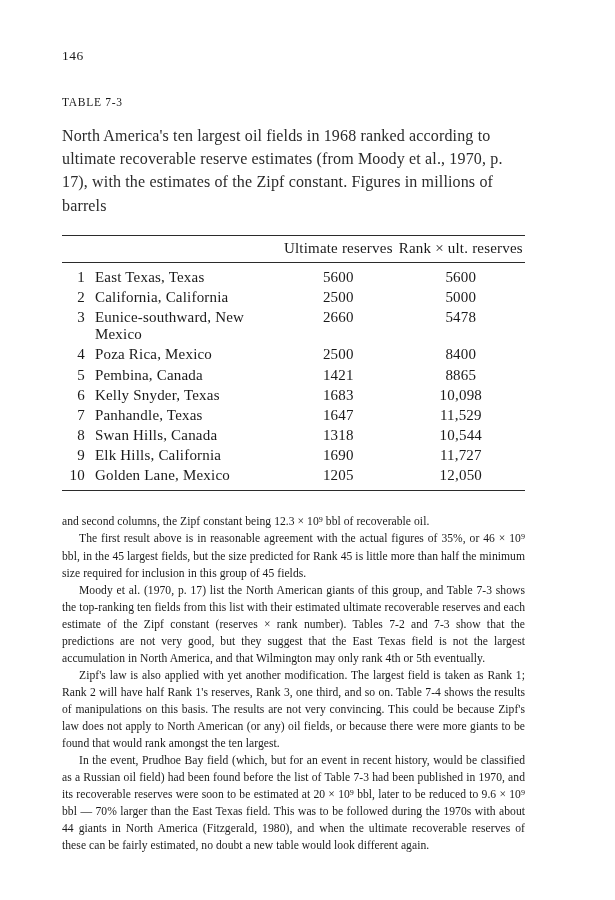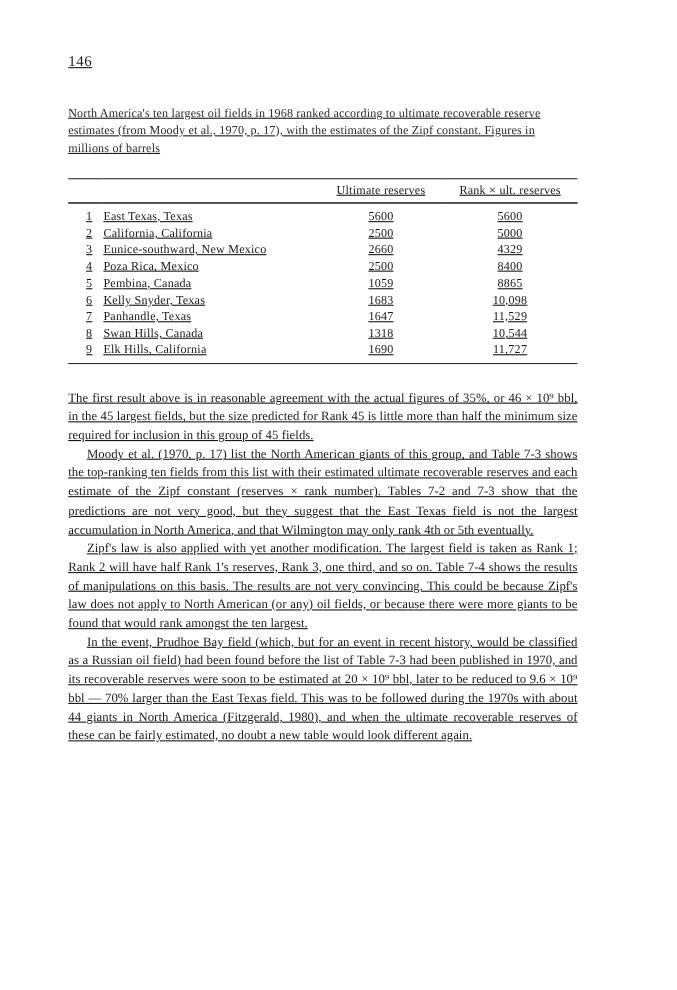--- a/index.html
+++ b/index.html
@@ -13,44 +13,43 @@
     font-family: "Liberation Serif", serif;
     color: #1a1a1a;
     overflow: hidden;
   }
   .page {
     position: relative;
     width: 615px;
     height: 900px;
     box-sizing: border-box;
     padding: 48px 90px 0 62px;
-    text-decoration: underline;
   }
   .page-number {
     font-size: 13.5px;
     letter-spacing: 0.5px;
     margin: 0 0 32px 0;
   }
   .table-label {
     font-size: 11.5px;
     letter-spacing: 0.7px;
     margin: 0 0 16px 0;
   }
   .table-caption {
-    font-size: 11px;
+    font-size: 16px;
     line-height: 1.45;
     letter-spacing: 0.15px;
     color: #2b2b2b;
     margin: 0 0 18px 0;
     width: 100%;
   }
   table.data {
     border-collapse: collapse;
     width: 100%;
-    font-size: 11px;
+    font-size: 15px;
     letter-spacing: 0.2px;
   }
   table.data thead th {
     font-weight: normal;
     padding: 4px 0 5px 0;
     text-align: center;
     white-space: nowrap;
   }
   table.data thead tr.headrow th {
     border-top: 1.1px solid #2b2b2b;
@@ -105,20 +104,21 @@
     text-indent: 17px;
   }
 </style>
 </head>
 <body>
 
 <div class="page">
 
   <div class="page-number">146</div>
 
+  <div class="table-label">TABLE 7-3</div>
 
   <div class="table-caption">North America's ten largest oil fields in 1968 ranked according to ultimate recoverable reserve estimates (from Moody et al., 1970, p. 17), with the estimates of the Zipf constant. Figures in millions of barrels</div>
 
   <table class="data">
     <thead>
       <tr class="headrow">
         <th class="col-rank"></th>
         <th class="col-name"></th>
         <th class="col-ult">Ultimate reserves</th>
         <th class="col-rankult">Rank × ult. reserves</th>
@@ -134,32 +134,32 @@
       <tr>
         <td class="col-rank">2</td>
         <td class="col-name">California, California</td>
         <td class="col-ult">2500</td>
         <td class="col-rankult">5000</td>
       </tr>
       <tr>
         <td class="col-rank">3</td>
         <td class="col-name">Eunice-southward, New Mexico</td>
         <td class="col-ult">2660</td>
-        <td class="col-rankult">4329</td>
+        <td class="col-rankult">5478</td>
       </tr>
       <tr>
         <td class="col-rank">4</td>
         <td class="col-name">Poza Rica, Mexico</td>
         <td class="col-ult">2500</td>
         <td class="col-rankult">8400</td>
       </tr>
       <tr>
         <td class="col-rank">5</td>
         <td class="col-name">Pembina, Canada</td>
-        <td class="col-ult">1059</td>
+        <td class="col-ult">1421</td>
         <td class="col-rankult">8865</td>
       </tr>
       <tr>
         <td class="col-rank">6</td>
         <td class="col-name">Kelly Snyder, Texas</td>
         <td class="col-ult">1683</td>
         <td class="col-rankult">10,098</td>
       </tr>
       <tr>
         <td class="col-rank">7</td>
@@ -172,25 +172,32 @@
         <td class="col-name">Swan Hills, Canada</td>
         <td class="col-ult">1318</td>
         <td class="col-rankult">10,544</td>
       </tr>
       <tr>
         <td class="col-rank">9</td>
         <td class="col-name">Elk Hills, California</td>
         <td class="col-ult">1690</td>
         <td class="col-rankult">11,727</td>
       </tr>
+      <tr>
+        <td class="col-rank">10</td>
+        <td class="col-name">Golden Lane, Mexico</td>
+        <td class="col-ult">1205</td>
+        <td class="col-rankult">12,050</td>
+      </tr>
     </tbody>
   </table>
 
   <div class="table-bottom-rule"></div>
 
   <div class="body-text">
+    <p>and second columns, the Zipf constant being 12.3 × 10⁹ bbl of recoverable oil.</p>
     <p>The first result above is in reasonable agreement with the actual figures of 35%, or 46 × 10⁹ bbl, in the 45 largest fields, but the size predicted for Rank 45 is little more than half the minimum size required for inclusion in this group of 45 fields.</p>
     <p>Moody et al. (1970, p. 17) list the North American giants of this group, and Table 7-3 shows the top-ranking ten fields from this list with their estimated ultimate recoverable reserves and each estimate of the Zipf constant (reserves × rank number). Tables 7-2 and 7-3 show that the predictions are not very good, but they suggest that the East Texas field is not the largest accumulation in North America, and that Wilmington may only rank 4th or 5th eventually.</p>
     <p>Zipf's law is also applied with yet another modification. The largest field is taken as Rank 1; Rank 2 will have half Rank 1's reserves, Rank 3, one third, and so on. Table 7-4 shows the results of manipulations on this basis. The results are not very convincing. This could be because Zipf's law does not apply to North American (or any) oil fields, or because there were more giants to be found that would rank amongst the ten largest.</p>
     <p>In the event, Prudhoe Bay field (which, but for an event in recent history, would be classified as a Russian oil field) had been found before the list of Table 7-3 had been published in 1970, and its recoverable reserves were soon to be estimated at 20 × 10⁹ bbl, later to be reduced to 9.6 × 10⁹ bbl — 70% larger than the East Texas field. This was to be followed during the 1970s with about 44 giants in North America (Fitzgerald, 1980), and when the ultimate recoverable reserves of these can be fairly estimated, no doubt a new table would look different again.</p>
   </div>
 
 </div>
 
 </body></html>

